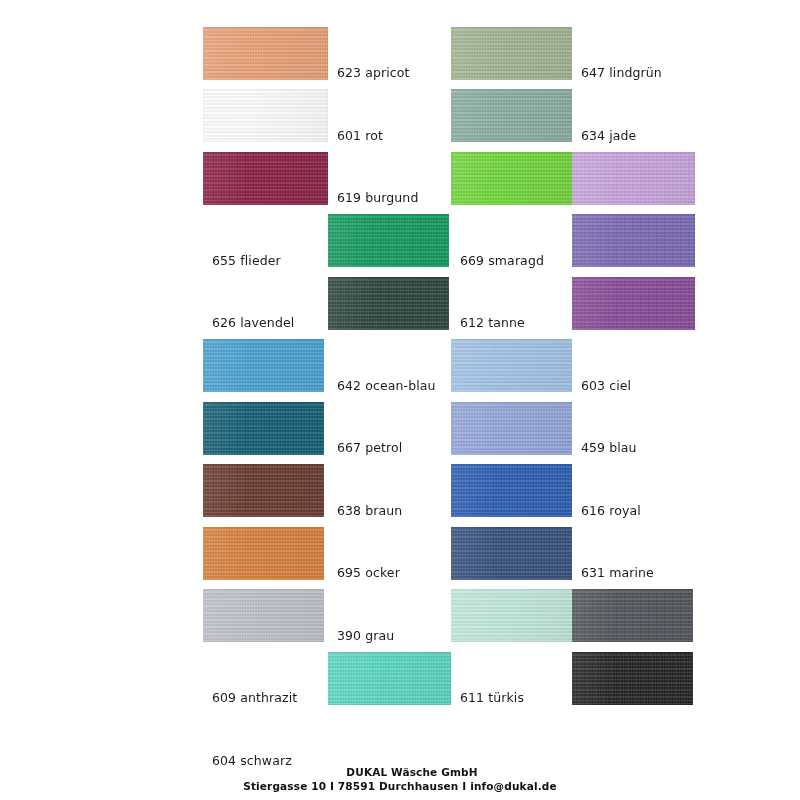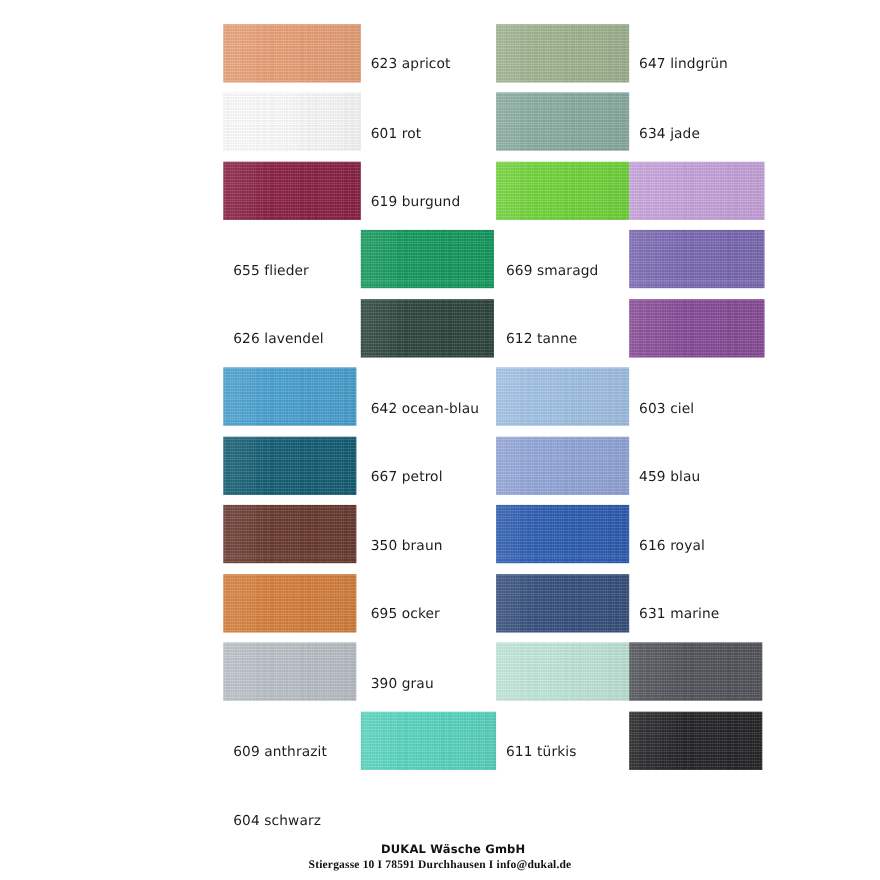--- a/index.html
+++ b/index.html
@@ -33,21 +33,21 @@
     width: 420px;
     display: grid;
     grid-template-columns: 125px 123px 121px 123px;
     grid-auto-rows: 62.5px;
     column-gap: 0px;
     row-gap: 0px;
   }
 
   .swatch-cell {
     display: flex;
-    align-items: center;
+    align-items: flex-end;
     justify-content: flex-start;
   }
 
   .swatch-chip {
     width: 125px;
     height: 53px;
     position: relative;
     overflow: hidden;
     box-shadow: inset 0 0 0 0.5px rgba(0,0,0,0.05);
   }
@@ -107,21 +107,21 @@
     right: 0;
     top: 766px;
     text-align: center;
     font-size: 10.5px;
     font-weight: bold;
     color: #111111;
     line-height: 1.32;
     letter-spacing: 0.15px;
   }
   .footer-line-1 { display: block; padding-left: 24px; }
-  .footer-line-2 { display: block; font-family: Liberation Serif, serif; }
+  .footer-line-2 { display: block; }
 </style>
 </head>
 <body>
 
 <div class="color-card">
 
   <div class="swatch-grid">
       <div class="swatch-cell">
         <div class="swatch-chip" title="623 apricot" style="background-color: rgb(235, 162, 121);"></div>
       </div>
@@ -203,21 +203,21 @@
       <div class="swatch-cell">
         <div class="swatch-chip" title="621 blau" style="background-color: rgb(149, 168, 219);"></div>
       </div>
       <div class="swatch-cell">
         <div class="swatch-label">459 blau</div>
       </div>
       <div class="swatch-cell">
         <div class="swatch-chip swatch-chip-right" title="638 braun" style="background-color: rgb(107, 60, 49);"></div>
       </div>
       <div class="swatch-cell">
-        <div class="swatch-label">350 braun</div>
+        <div class="swatch-label">638 braun</div>
       </div>
       <div class="swatch-cell">
         <div class="swatch-chip" title="616 royal" style="background-color: rgb(46, 95, 180);"></div>
       </div>
       <div class="swatch-cell">
         <div class="swatch-label">616 royal</div>
       </div>
       <div class="swatch-cell">
         <div class="swatch-chip swatch-chip-right" title="695 ocker" style="background-color: rgb(216, 130, 62);"></div>
       </div>

